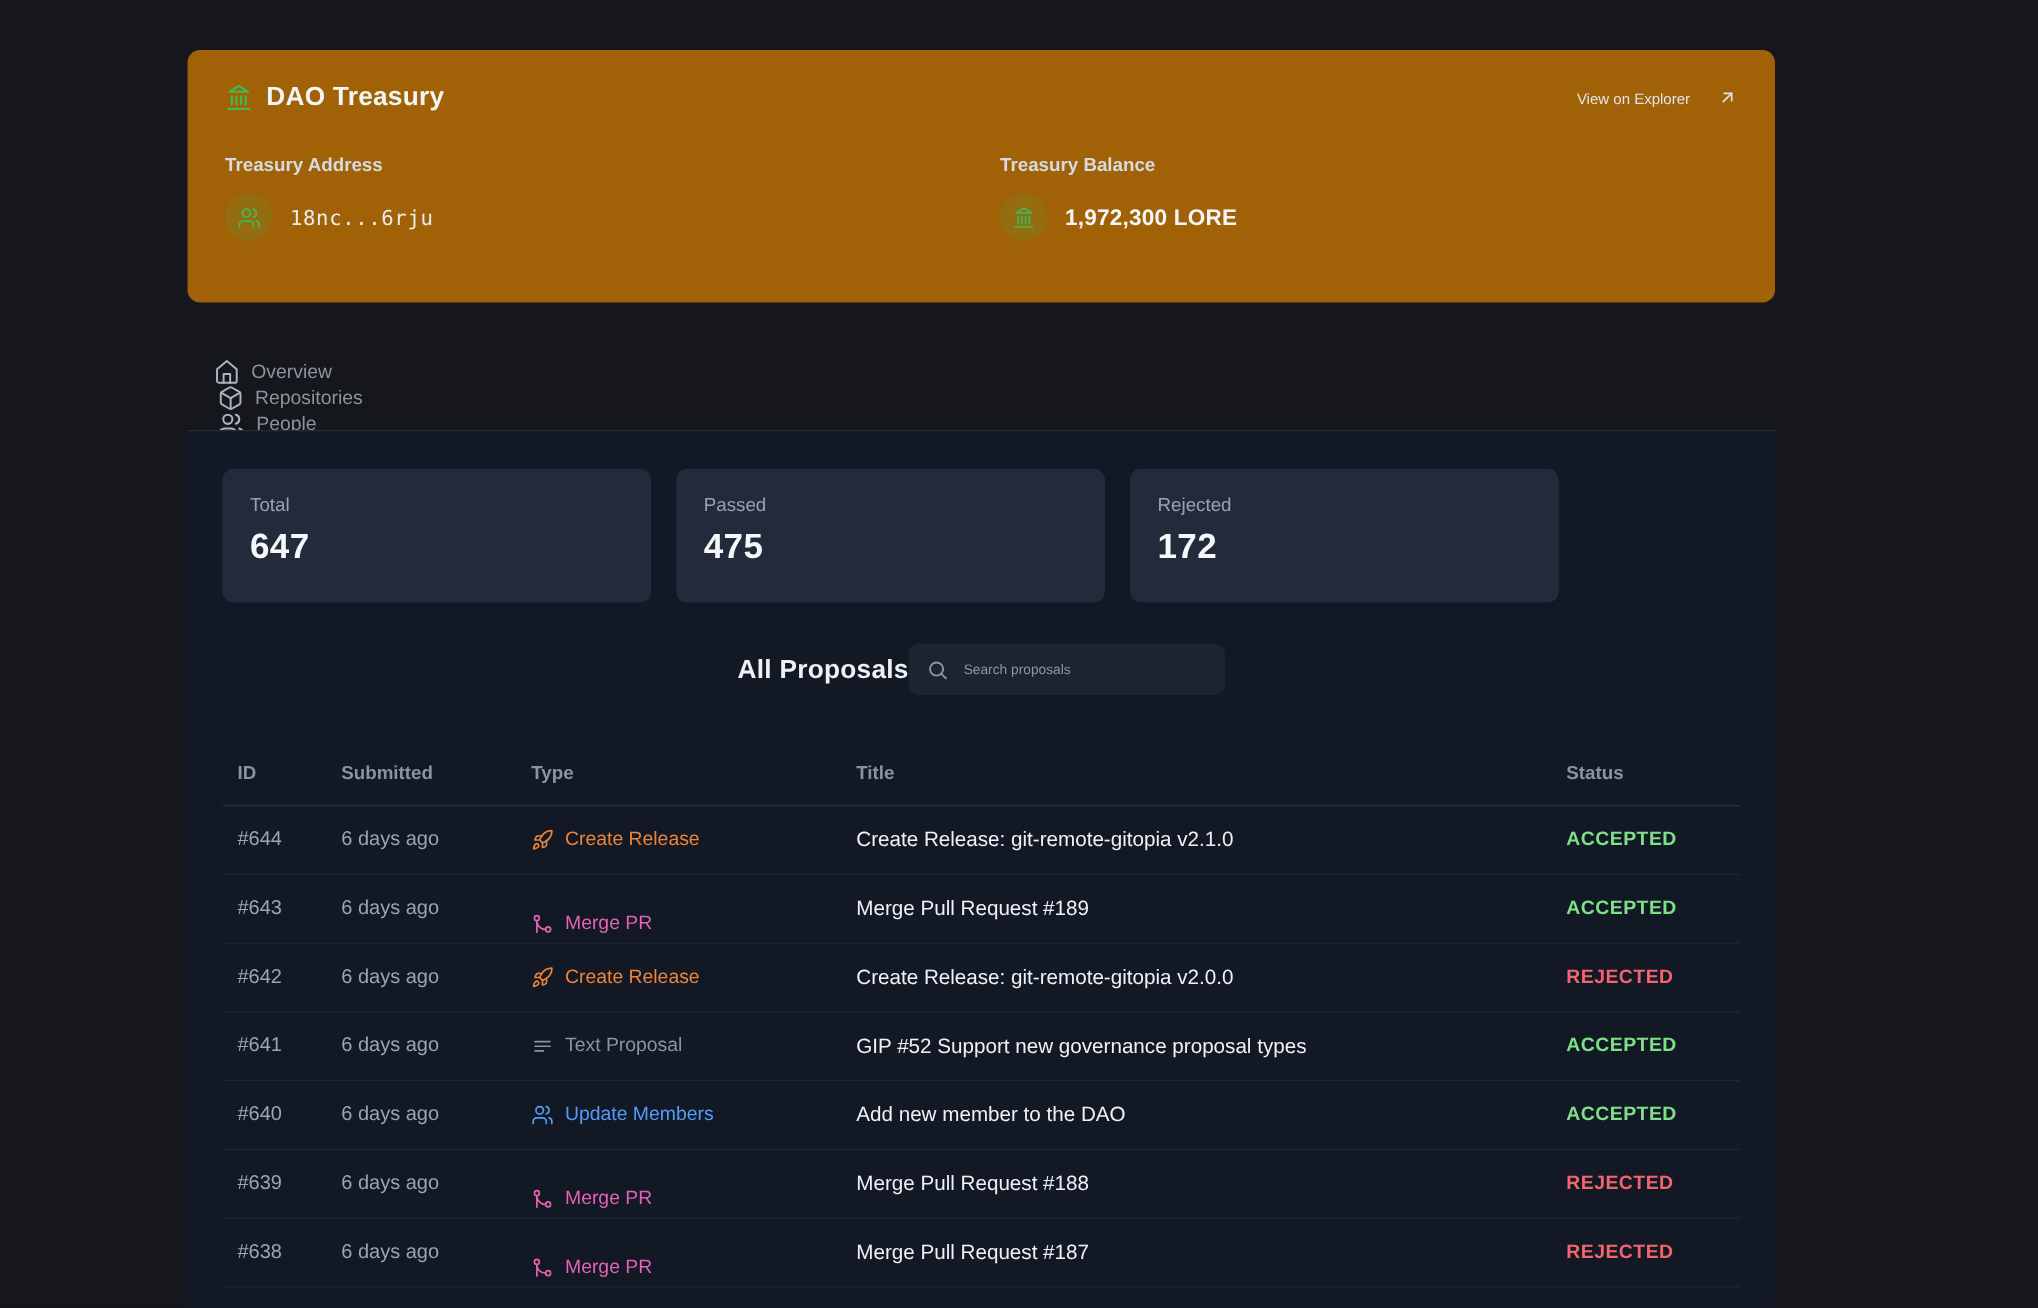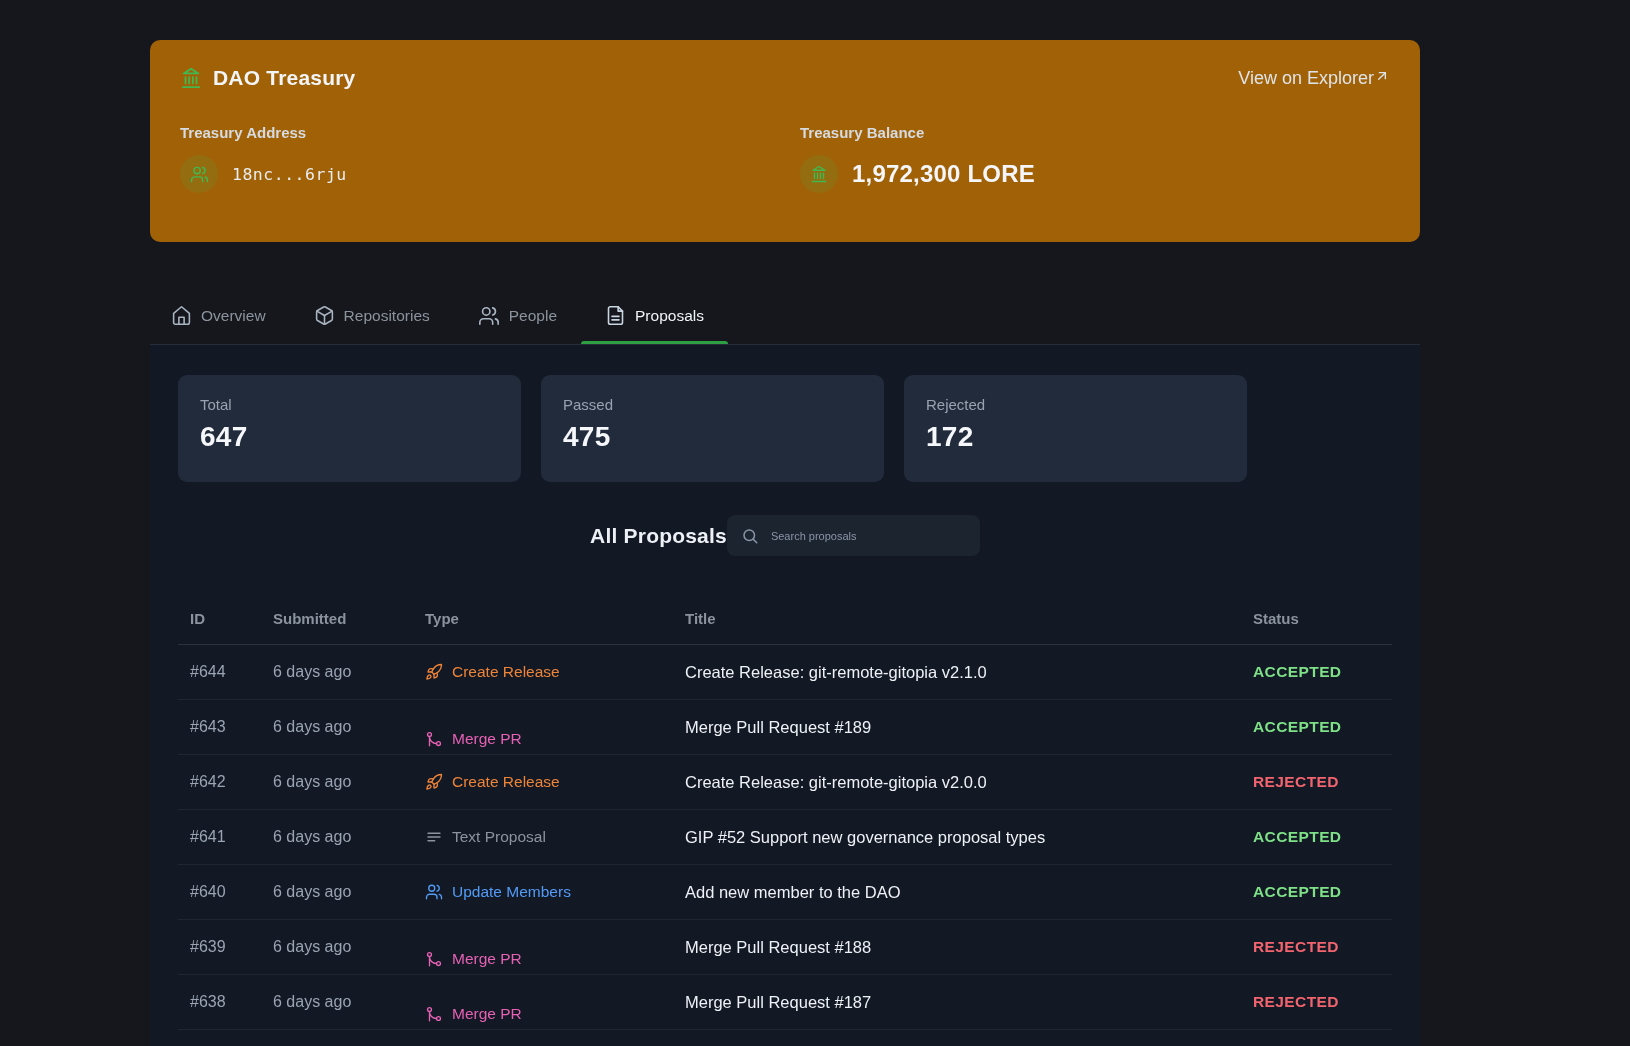--- a/index.html
+++ b/index.html
@@ -6,34 +6,34 @@
     background:#15171c;font-family:"Liberation Sans",sans-serif;}
   .page{position:relative;width:1630px;height:1046px;}
 
   
   .treasury-card{position:absolute;left:150px;top:40px;width:1270px;height:202px;
     background:#a16207;border-radius:10px;box-sizing:border-box;padding:26px 30px;}
   .tc-top{display:flex;justify-content:space-between;align-items:center;}
   .tc-title-wrap{display:flex;align-items:center;gap:11px;}
   .tc-title-wrap h1{margin:0;font-size:21px;font-weight:700;color:#f2f5f8;letter-spacing:.2px;}
   .bank-ic{color:#3fb950;display:flex;}
-  .explorer-link{display:flex;align-items:flex-start;gap:0;color:#dfe4ea;font-size:18px;cursor:pointer;text-decoration:none;}
+  .explorer-link{display:flex;align-items:flex-end;gap:22px;color:#dfe4ea;font-size:12px;cursor:pointer;text-decoration:none;}
   .explorer-link .arr{display:flex;color:#dfe4ea;}
   .tc-cols{display:flex;margin-top:34px;}
   .tc-col{display:flex;flex-direction:column;}
   .col-left{width:620px;}
   .tc-label{font-size:15px;color:#d6dbe2;margin-bottom:14px;font-weight:bold;}
   .tc-value-row{display:flex;align-items:center;gap:14px;}
   .circle-icon{width:38px;height:38px;border-radius:50%;background:rgba(63,185,80,.13);
     display:flex;align-items:center;justify-content:center;color:#3fb950;}
   .address-text{font-family:"DejaVu Sans Mono",monospace;font-size:16.5px;color:#e9edf1;letter-spacing:.5px;}
-  .balance-text{font-size:24px;font-weight:700;color:#f4f6f9;letter-spacing:.2px;}
+  .balance-text{font-size:18px;font-weight:700;color:#f4f6f9;letter-spacing:.2px;}
 
   
-  .tabs{position:absolute;left:150px;top:287px;height:57px;display:flex;}
+  .tabs{position:absolute;left:150px;top:287px;height:57px;display:flex;flex-direction:column;}
   .tab{position:relative;display:flex;align-items:center;gap:9px;padding:0 24px;cursor:pointer;}
   .tab:first-child{padding-left:21px;}
   .tab-icon{display:flex;color:#a9b4c1;}
   .tab-label{font-size:15.5px;color:#8b949e;}
   .tab.active .tab-icon{color:#c9d5e1;}
   .tab.active .tab-label{color:#f0f3f7;font-weight:500;}
   .tab.active::after{content:"";position:absolute;left:0;right:0;bottom:0;height:3px;
     background:#2ea043;border-radius:3px 3px 0 0;}
 
   

